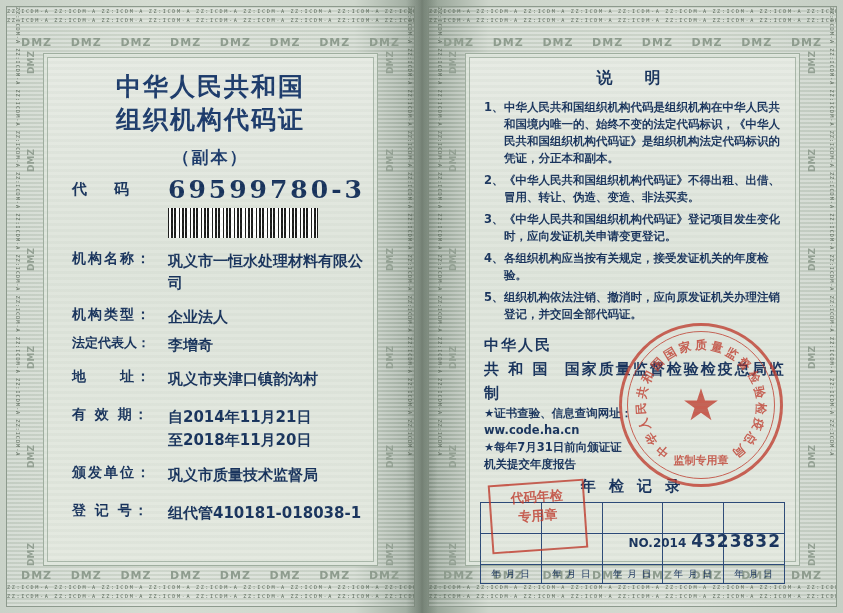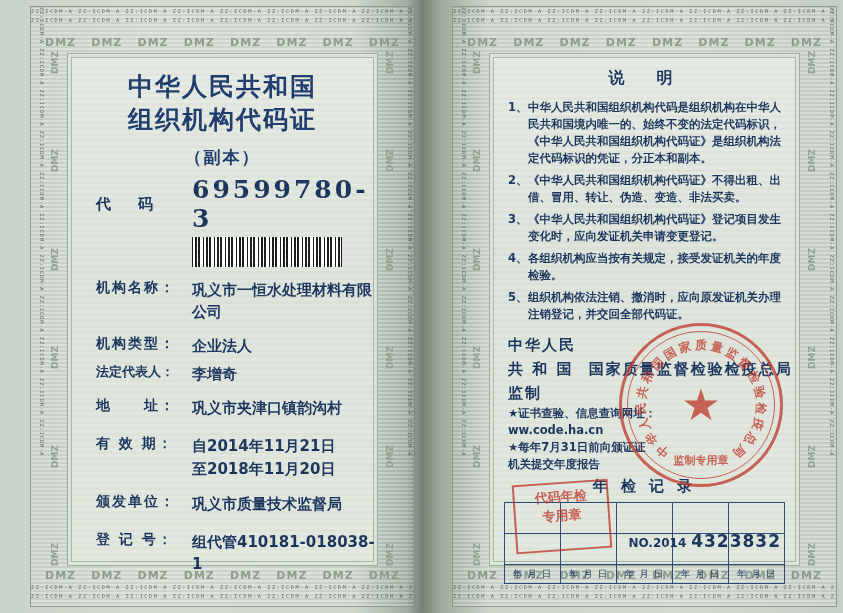--- a/index.html
+++ b/index.html
@@ -16,21 +16,20 @@
   .half{position:absolute;top:0;height:613px;width:421px;}
   .half.left{left:0;}
   .half.right{left:422px;}
 
   
   .secborder{
     position:absolute;inset:6px;
     border:1px solid #8d9a8d;
     background:
       repeating-linear-gradient(0deg, rgba(255,255,255,0.25) 0 2px, rgba(140,155,140,0.10) 2px 4px);
-    margin-left: 24px;
   }
   .microrow{
     position:absolute;left:0;right:0;height:12px;
     font-size:5.2px;letter-spacing:1.6px;color:#5d6b5d;
     white-space:nowrap;overflow:hidden;text-align:center;
     font-family:"DejaVu Sans Mono","Liberation Mono",monospace;
   }
   .microrow.top{top:1px;}
   .microrow.top2{top:10px;}
   .microrow.bot{bottom:10px;}

